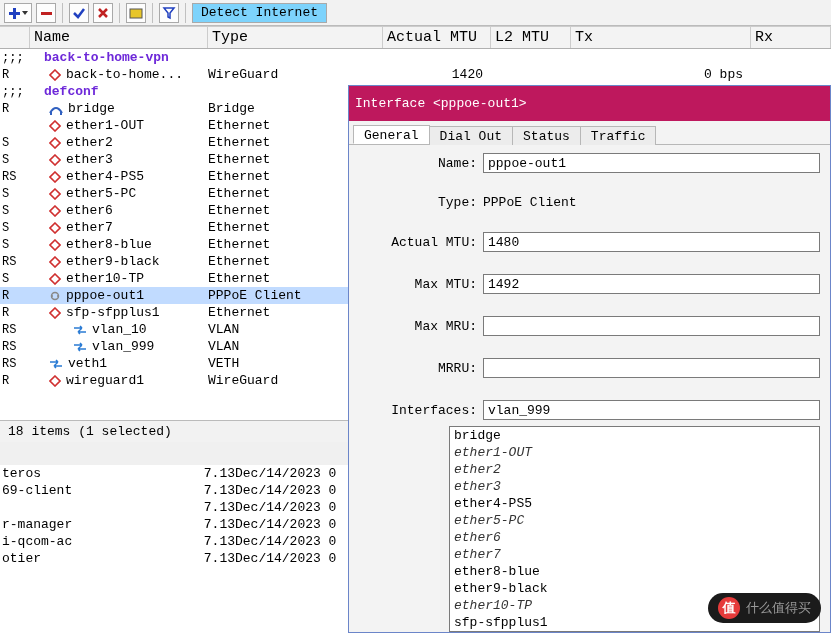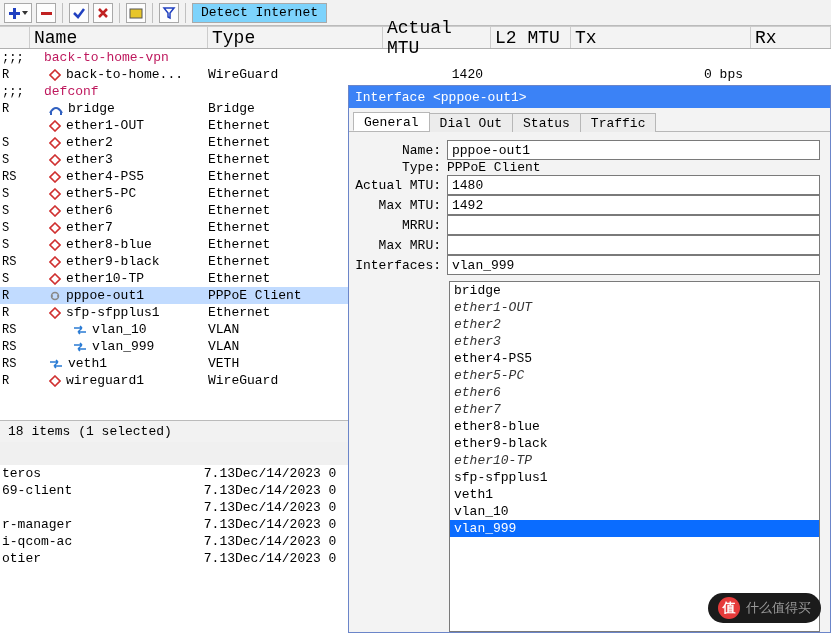--- a/index.html
+++ b/index.html
@@ -45,21 +45,21 @@
   
   .iface-area {
     position:absolute; left:0; top:26px; right:0; height: 416px;
     background:#fff; border-top:1px solid #ccc;
     display:flex; flex-direction:column;
   }
   .cols { display:flex; height:22px; border-bottom:1px solid #b0b0b0; }
   .col-h {
     background:#f3f3f3; border-right:1px solid #ccc;
     display:flex; align-items:center; padding-left:4px;
-    font-size:18px;
+    font-size:15px;
   }
   .c-flags{ width:30px; }
   .c-name{ width:178px; }
   .c-type{ width:175px; }
   .c-actmtu{ width:108px; }
   .c-l2mtu{ width:80px; }
   .c-tx   { width:180px; text-align:right;}
   .c-rx   { flex:1; }
   .rows { flex:1; overflow:hidden; }
   .row {
@@ -71,21 +71,21 @@
   .row .c-name{ width:178px; display:flex; align-items:center; gap:5px;}
   .row .c-type{ width:175px; }
   .row .c-actmtu{ width:108px; text-align:right; padding-right:8px;}
   .row .c-l2mtu{ width:80px; }
   .row .c-tx{ width:180px; text-align:right; padding-right:8px;}
   .row .c-rx{ flex:1; }
   .row.selected { background:#c1dbff; }
   .indent1 { padding-left: 14px; }
   .indent2 { padding-left: 38px; }
   .icon-sm svg { display:block; }
-  .group-label { padding-left:14px; color:#be185d; }
+  .group-label { padding-left:14px; color:#6d28d9;font-weight:bold; }
 
   .status-bar {
     height:22px; background:#f2f2f2; border-top:1px solid #bbb;
     display:flex; align-items:center; padding-left:8px;
     font-size:13px;
   }
 
   
   .pkg-area {
     position:absolute; left:0; top:465px; right:0; bottom:0;
@@ -98,37 +98,37 @@
 
   
   .propwin {
     position:absolute;
     left:348px; top:85px; right:0; bottom:0;
     background:#f3f3f3;
     border:1px solid #6b85c9;
     display:flex; flex-direction:column;
   }
   .propwin .titlebar {
-    height:22px; background:#3b82f6; color:#fff;
+    height:35px; background:#be185d; color:#fff;
     display:flex; align-items:center; padding-left:6px;
     font-size:13px;
   }
   .tabs {
     display:flex; height:24px; background:#f3f3f3;
     border-bottom:1px solid #b7b7b7; padding-top:4px; padding-left:4px;
   }
   .tab {
     padding:2px 10px; background:#ececec; border:1px solid #b7b7b7;
     border-bottom:none; margin-right:-1px; font-size:13px;
     position:relative; top:1px;
   }
   .tab.active { background:#fff; top:0; border-bottom:1px solid #fff;}
   .form {
     background:#f3f3f3; padding:8px 10px 6px 6px;
-    display:flex; flex-direction:column; gap:0;
+    display:flex; flex-direction:column; gap:22px;margin-left:36px;
   }
   .frow { display:flex; align-items:center; }
   .flabel { width:92px; text-align:right; padding-right:6px; font-size:13px;}
   .finput {
     flex:1; height:20px; border:1px solid #7a7a7a; background:#fff;
     font-family:"Courier New",monospace; font-size:13px; padding:0 4px;
   }
   .ftext { flex:1; font-size:13px; }
   .iface-list {
     flex:1; margin:0 10px 0 100px; background:#fff;
@@ -585,25 +585,25 @@
     </div>
     <div class="frow">
       <div class="flabel">Actual MTU:</div>
       <input class="finput" value="1480" style="">
     </div>
     <div class="frow">
       <div class="flabel">Max MTU:</div>
       <input class="finput" value="1492" style="">
     </div>
     <div class="frow">
+      <div class="flabel">Max MRU:</div>
+      <input class="finput" value="" style="">
+    </div>
+    <div class="frow">
       <div class="flabel">MRRU:</div>
-      <input class="finput" value="" style="">
-    </div>
-    <div class="frow">
-      <div class="flabel">Max MRU:</div>
       <input class="finput" value="" style="">
     </div>
     <div class="frow">
       <div class="flabel">Interfaces:</div>
       <input class="finput" value="vlan_999" style="">
     </div>
   </div>
   <div class="iface-list" id="iface-list">
       <div class="opt">bridge</div>
       <div class="opt italic">ether1-OUT</div>

